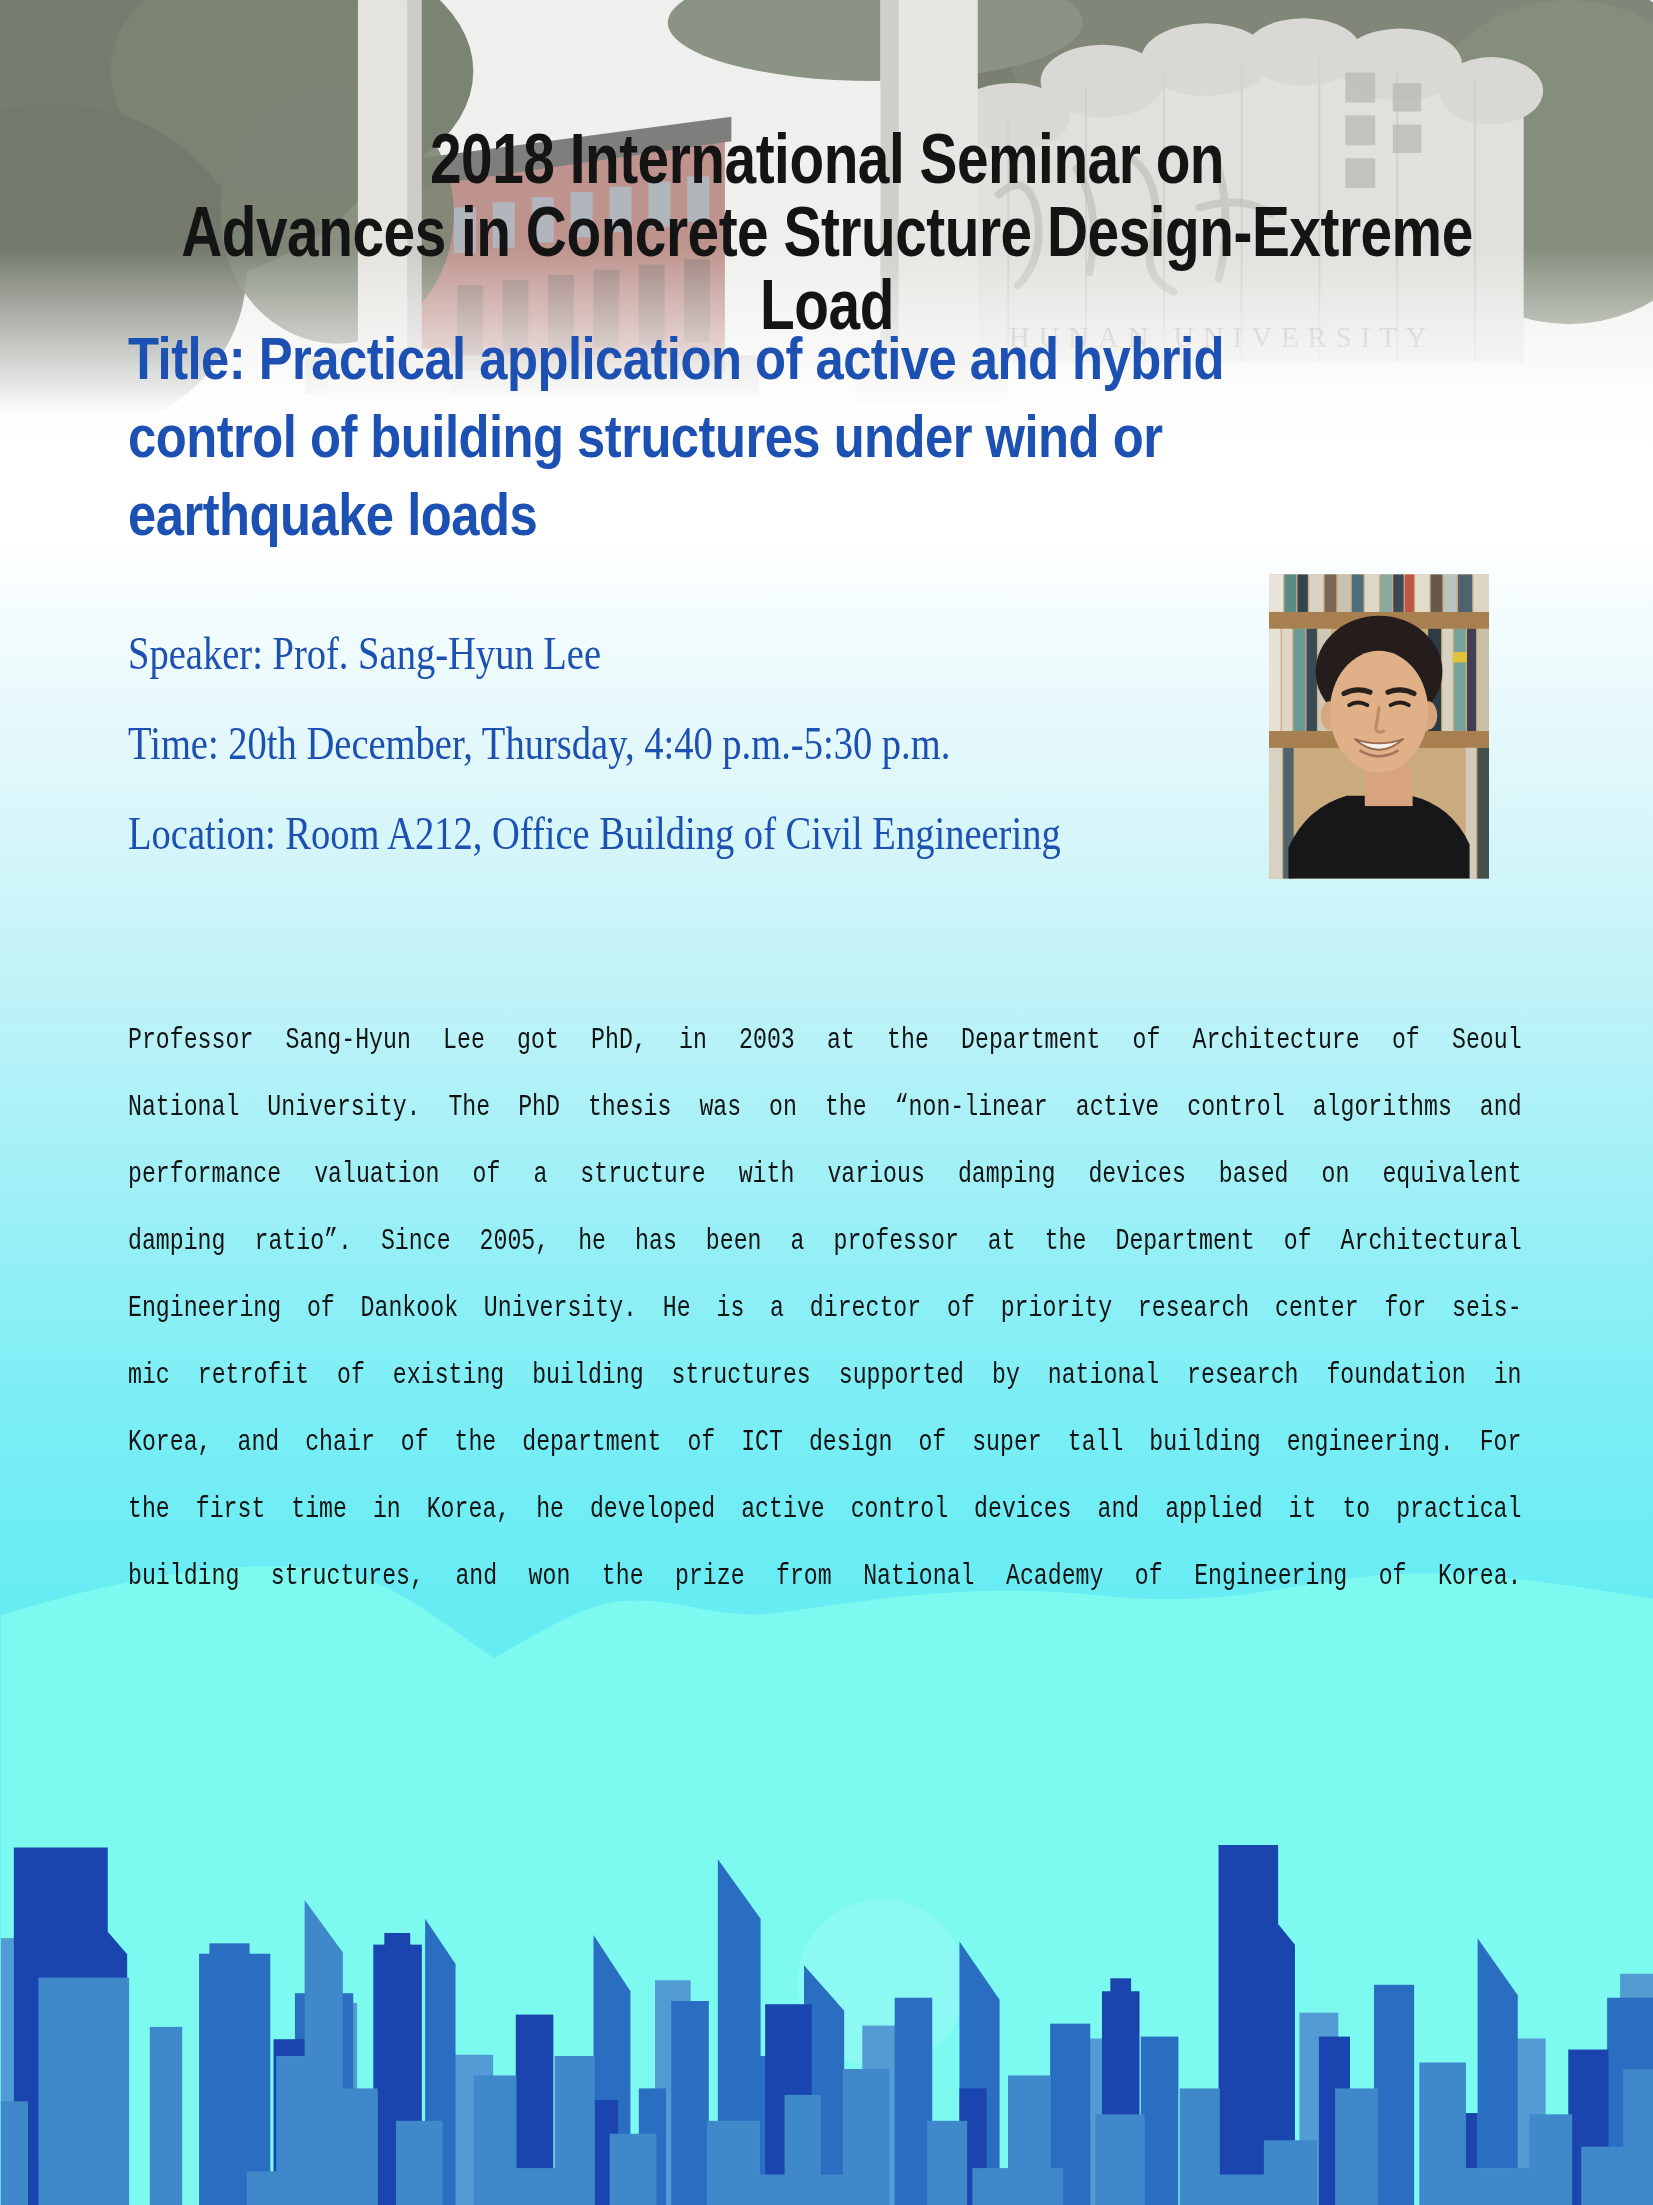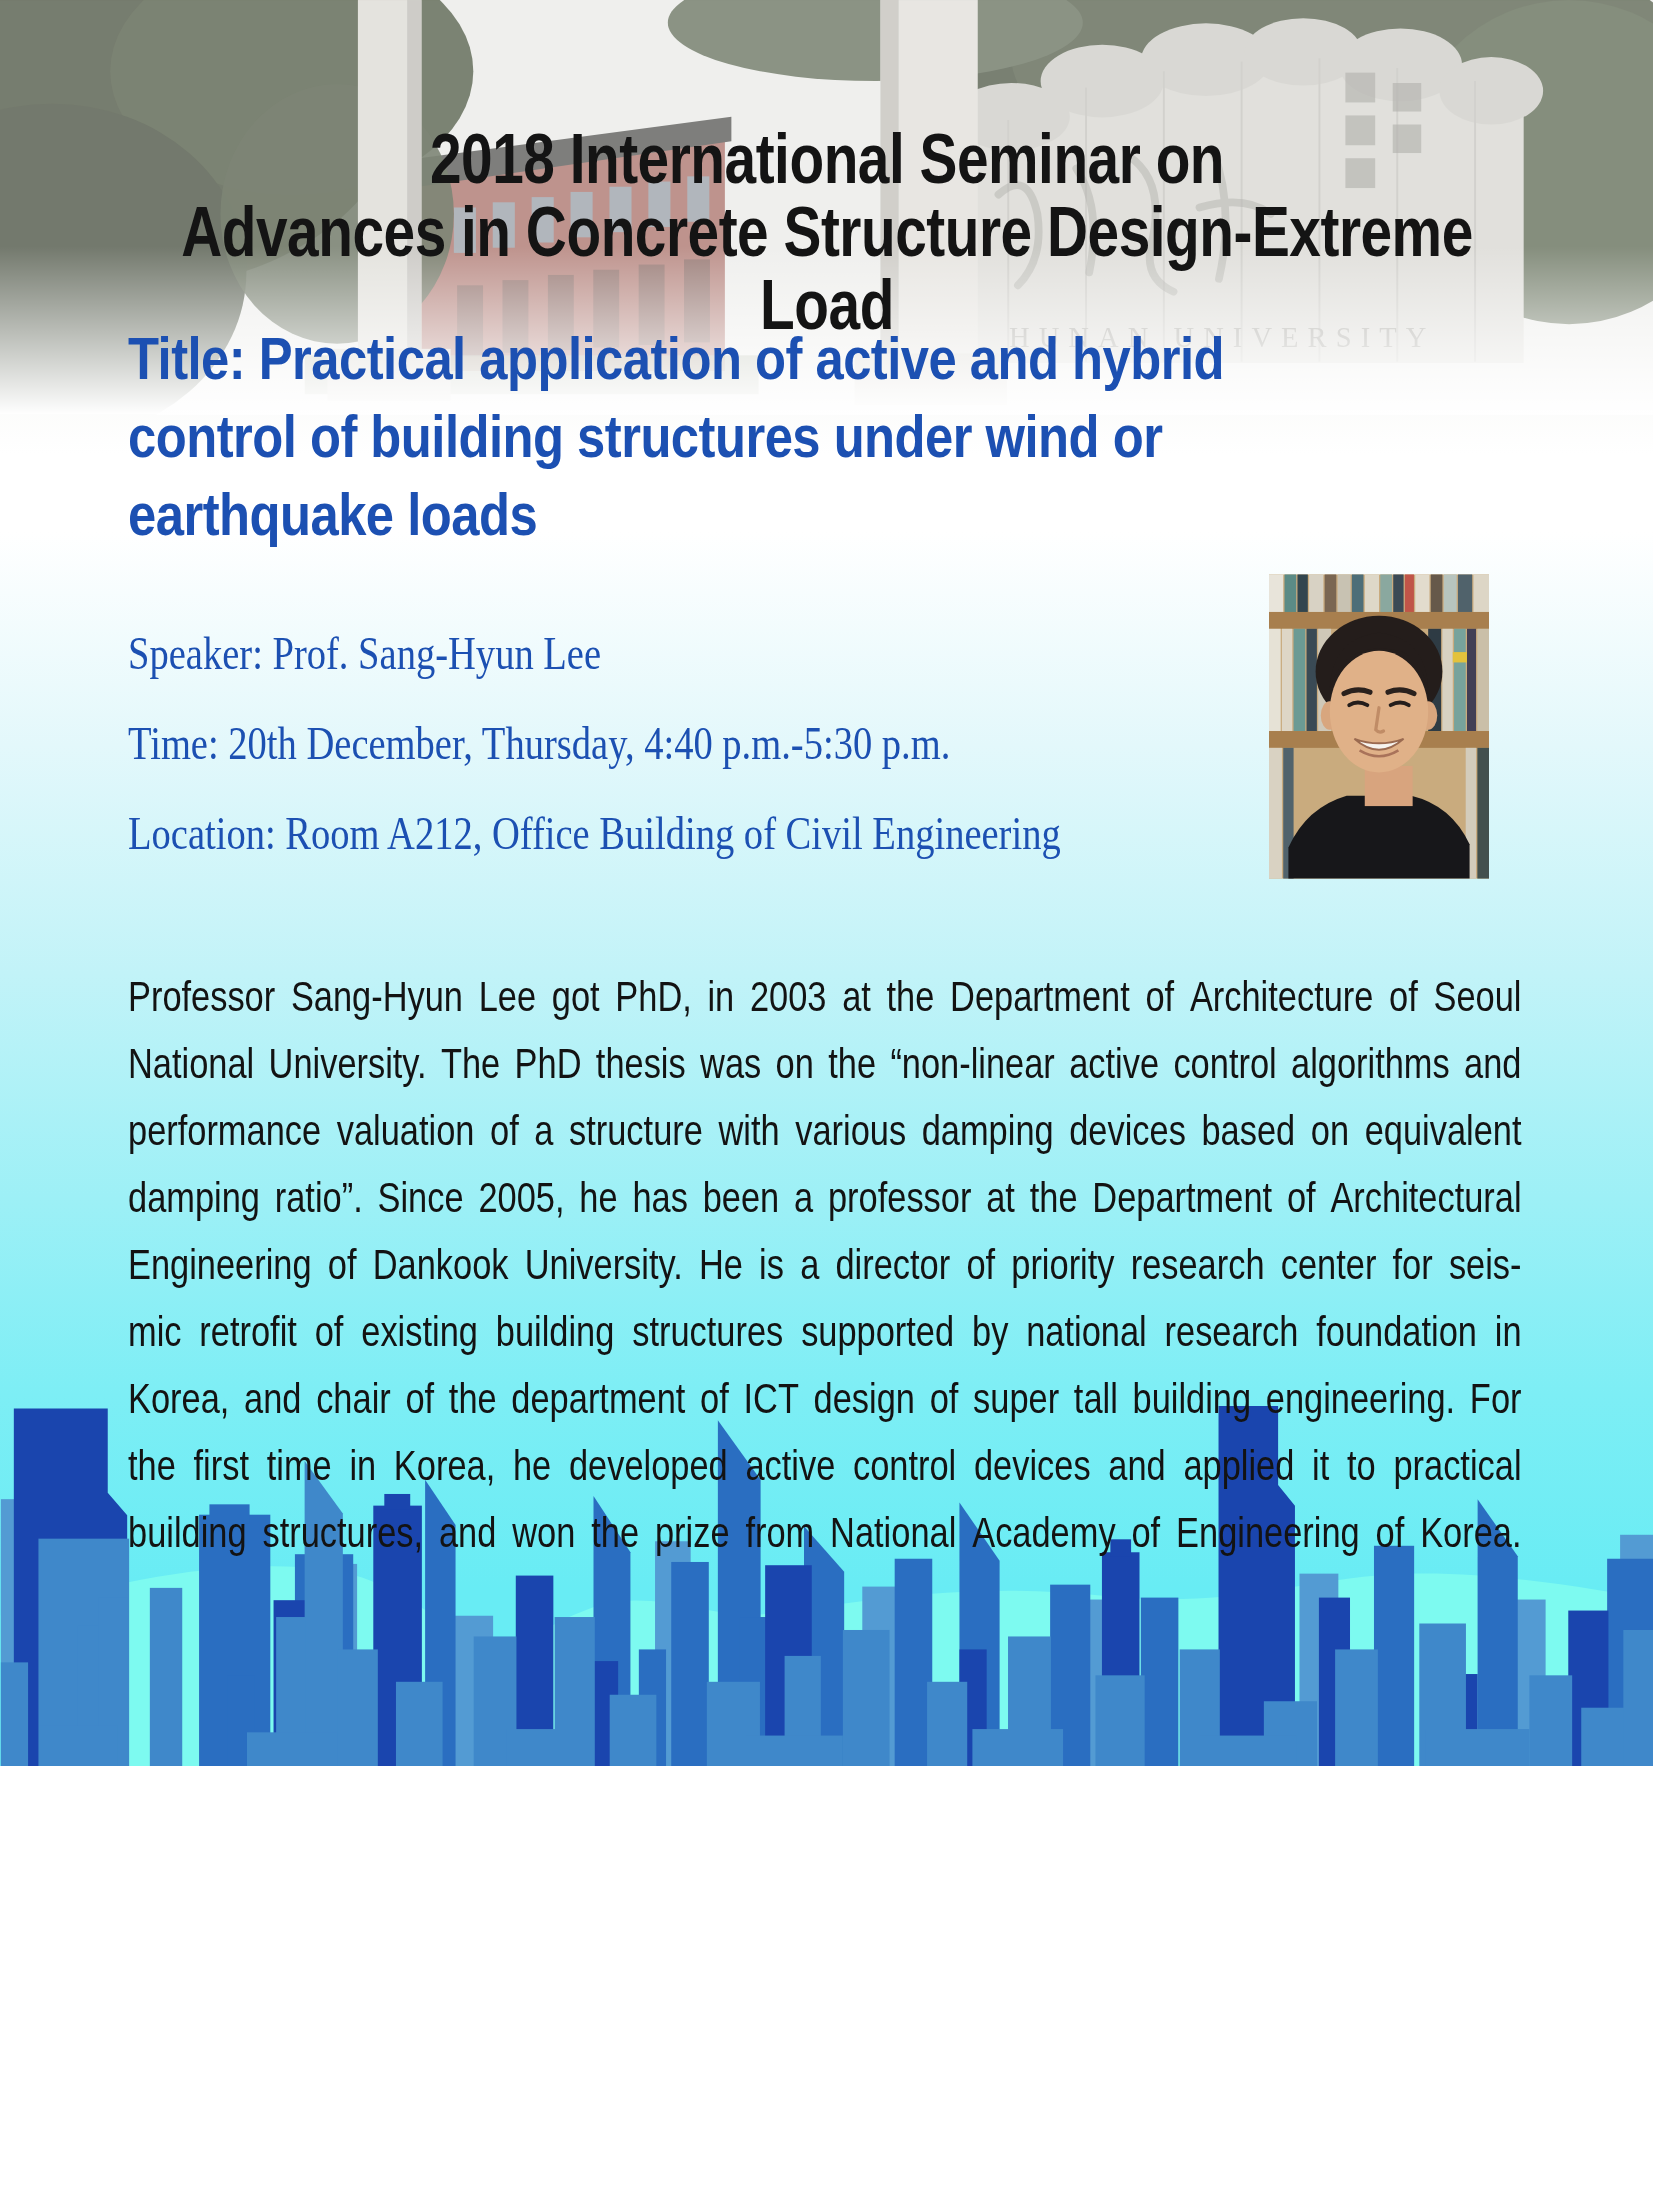--- a/index.html
+++ b/index.html
@@ -1,18 +1,18 @@
 <!DOCTYPE html>
 <html style="--header-text: #141414; --title-blue: #1c50b2; --body-text: #131313; --cyan-deep: #68ecf4; --wave-cyan: #7dfaf0; --building-dark: #1a45ae; --building-mid: #2a6ec1; --building-light: #3f88ca; --building-pale: #539bd3;font-size:10.4px"><head>
 <meta charset="utf-8">
 <title>Seminar Poster</title>
 <style>
   html,body{margin:0;padding:0;}
   body{font-family:"Liberation Sans",sans-serif;}
-  .poster{position:relative;width:1654px;height:1766px;overflow:hidden;background:#f0abfc;}
+  .poster{position:relative;width:1654px;height:2205px;overflow:hidden;background:#f0abfc;}
 
   
   .bg-gradient{position:absolute;left:0;top:0;width:100%;height:100%;
     background:linear-gradient(180deg,
       #ededeb 0px,#f6f7f5 337px,#ffffff 454px,#ffffff 532px,
       #e3f8fb 745px,#c2f3f8 972px,#9df0f6 1199px,#7deef5 1394px,
       #68ecf4 1588px,#68ecf4 2205px);}
 
   
   .header-photo{position:absolute;left:0;top:0;width:1654px;height:415px;}
@@ -31,22 +31,22 @@
   
   .details{position:absolute;left:128px;top:630px;font-family:"Liberation Serif",serif;
     font-size:47px;color:var(--title-blue,#1c50b2);transform:scaleX(0.82);
     transform-origin:left top;white-space:nowrap;}
   .details .line{height:47px;line-height:47px;margin-bottom:43px;}
 
   
   .portrait{position:absolute;left:1269px;top:574px;width:220px;height:305px;}
 
   
-  .bio{position:absolute;left:128px;top:972px;width:1394px;color:#131313;
-    font-family:Liberation Sans, sans-serif;font-size:43px;}
+  .bio{position:absolute;left:128px;top:1024px;width:1394px;color:#131313;
+    font-family:Liberation Mono, monospace;font-size:29px;}
   .bio-line{width:1742px;transform:scaleX(0.80);transform-origin:left top;
     height:67px;display:flex;justify-content:space-between;align-items:flex-start;}
 
   .wave-layer{position:absolute;left:0;top:1543px;width:1654px;height:662px;}
   .skyline{position:absolute;left:0;bottom:0;width:1654px;height:364px;}
 </style>
 </head>
 <body>
 
 <div class="poster">

